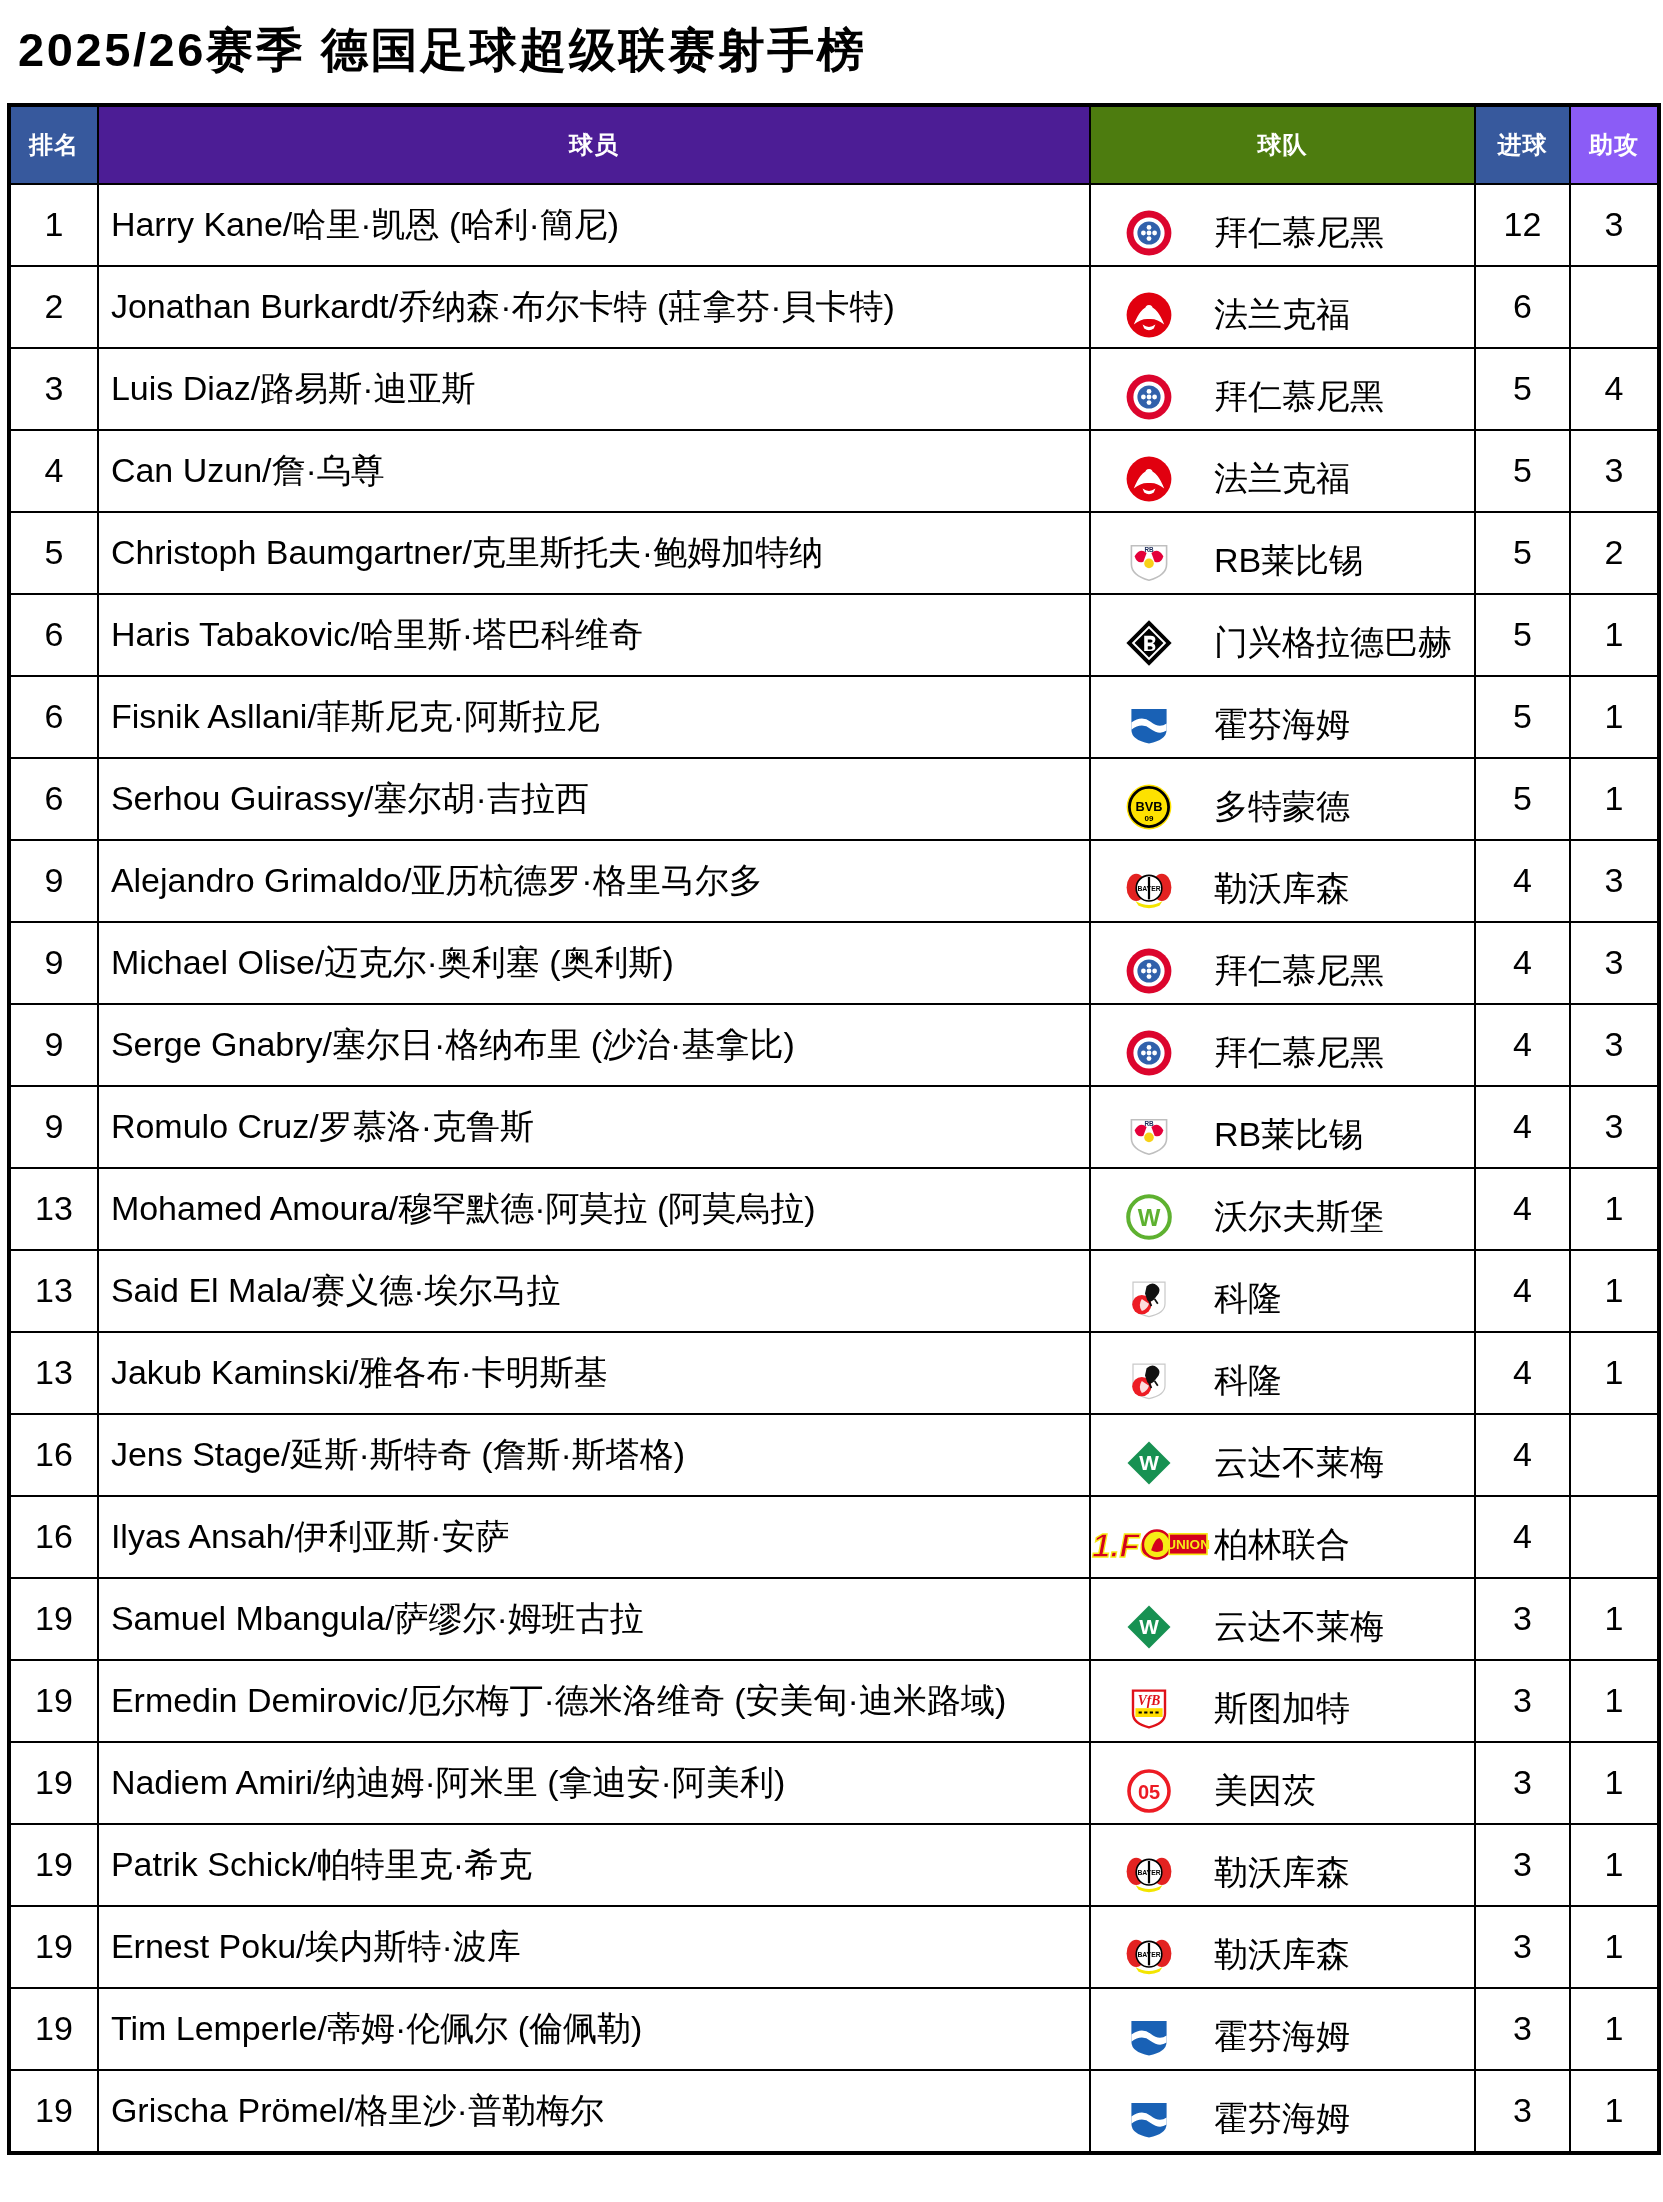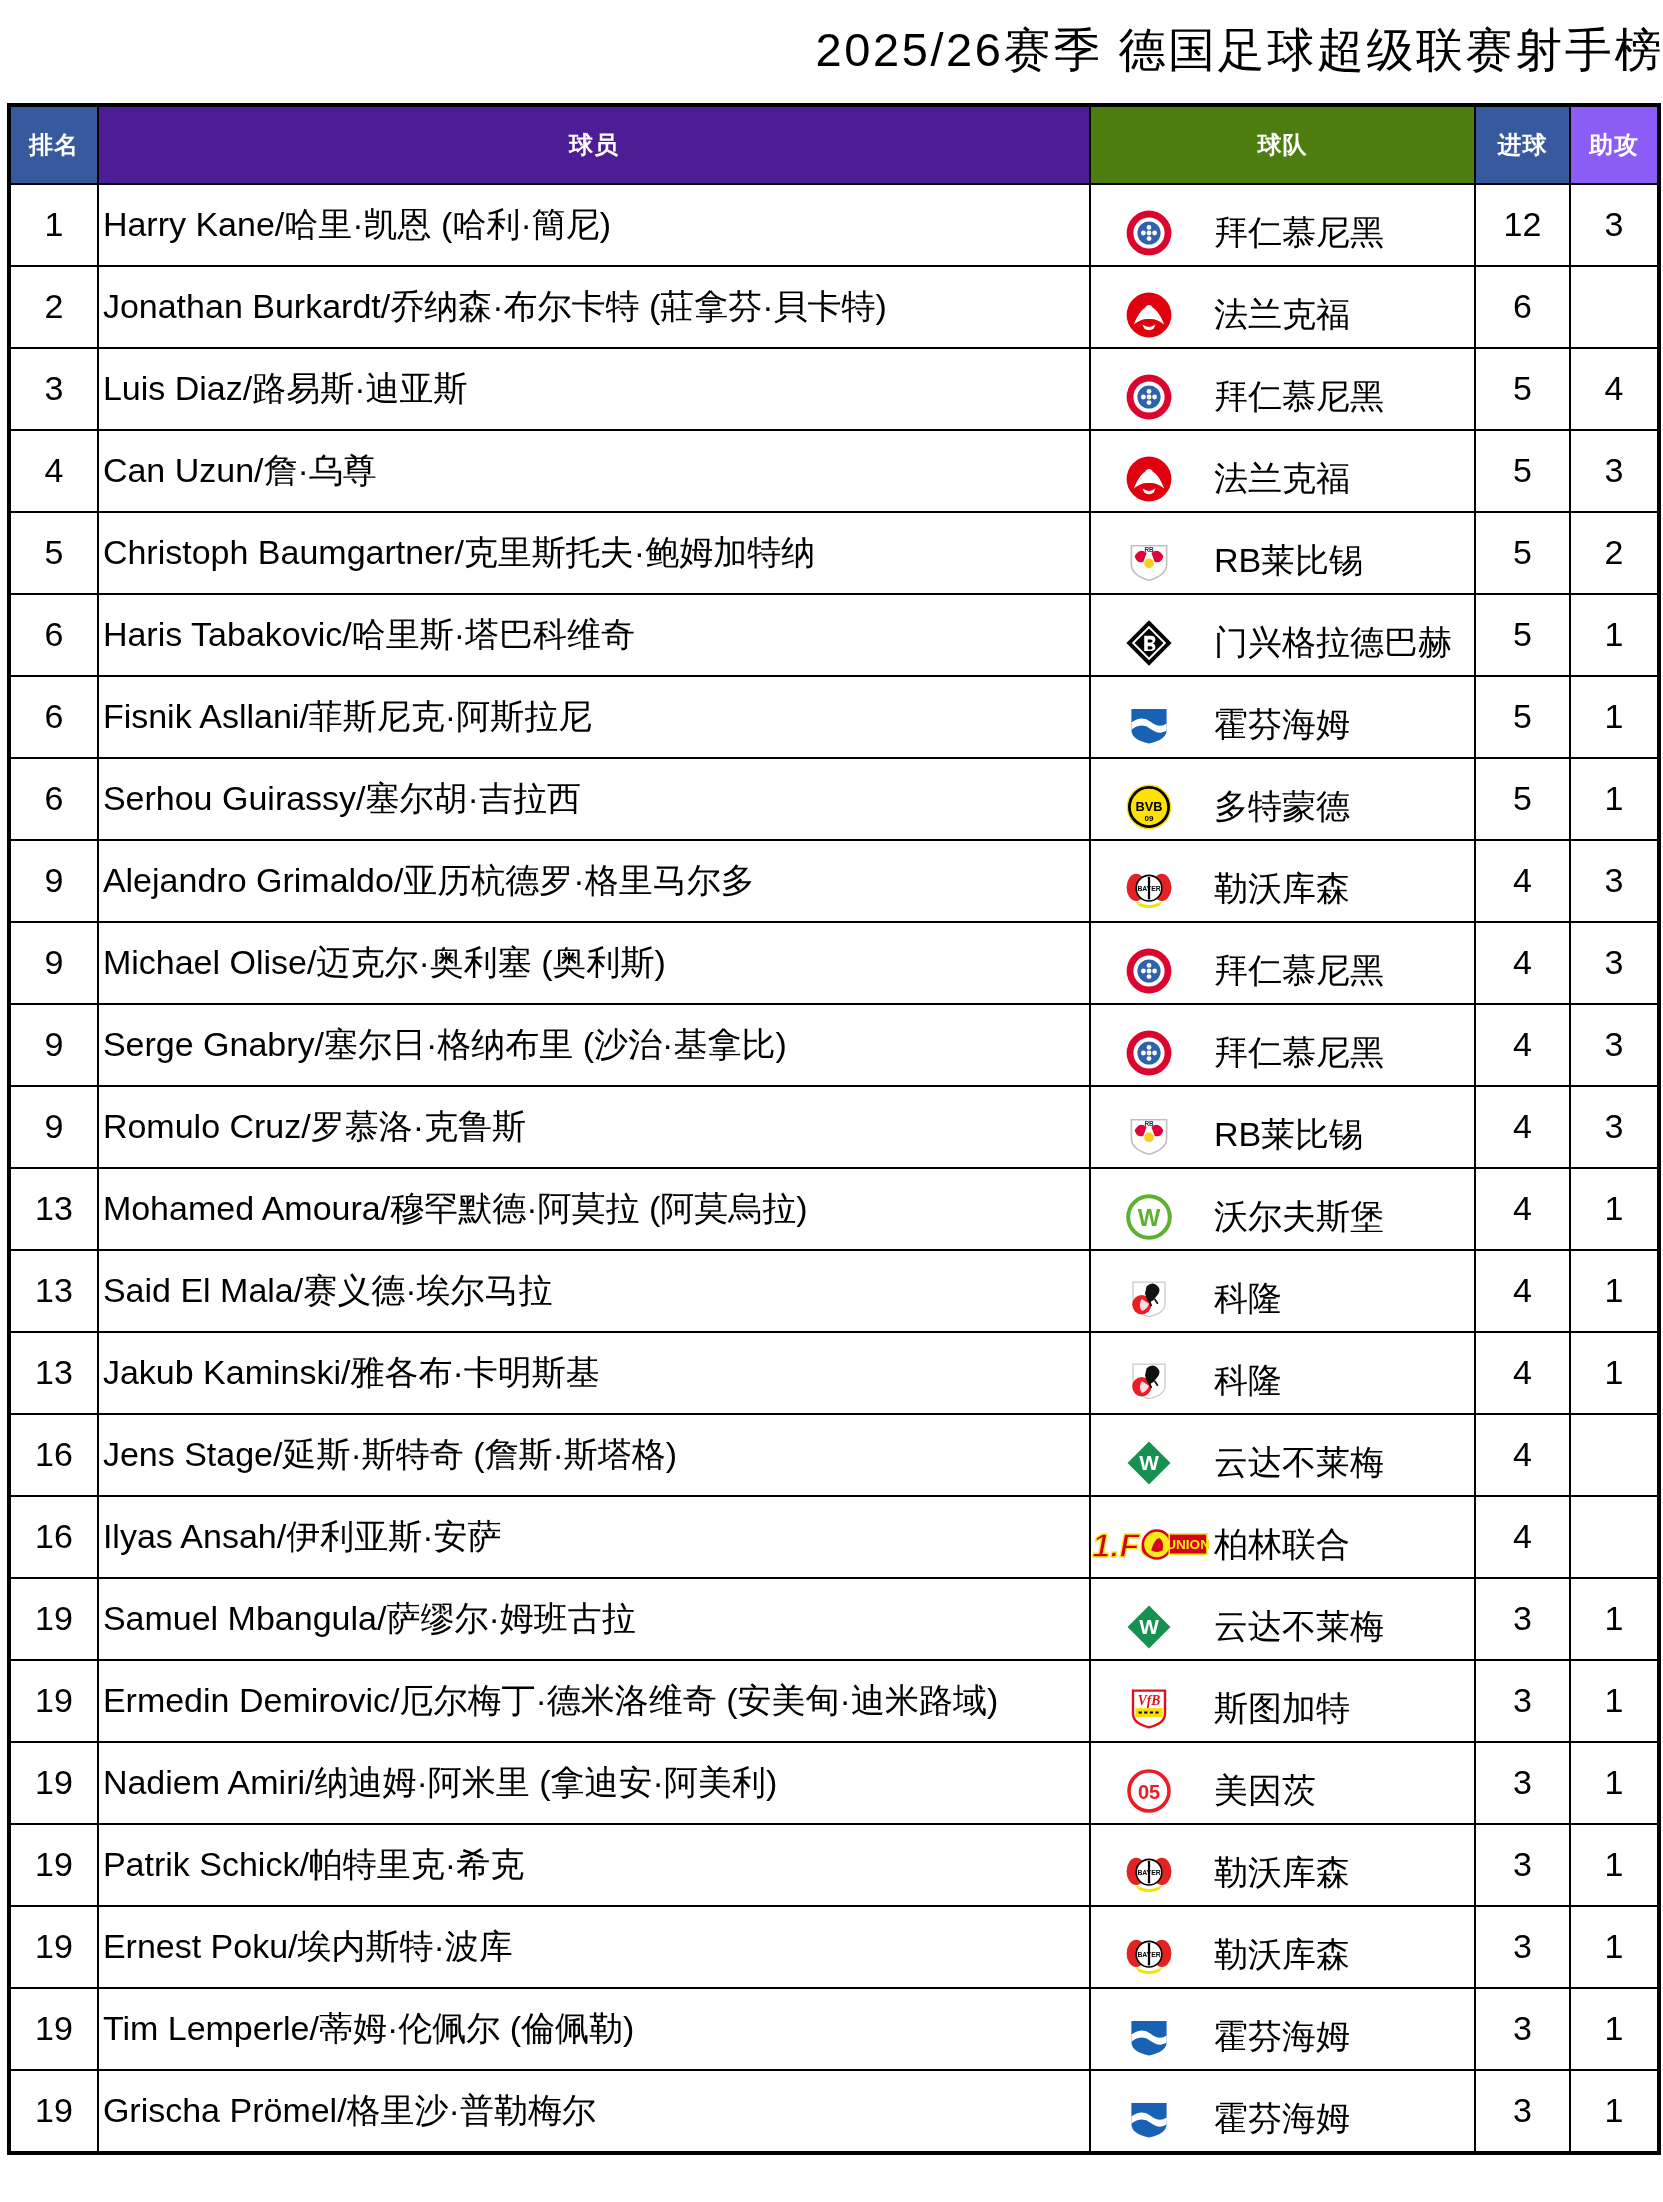--- a/index.html
+++ b/index.html
@@ -2,37 +2,37 @@
 <html style="font-size:13.8px"><head>
 <meta charset="utf-8">
 <style>
   html,body{margin:0;padding:0;background:#fff;}
   body{
     width:1664px;height:2203px;
     font-family:"Liberation Sans","DejaVu Sans",sans-serif;
     color:#000;overflow:hidden;
   }
   .title{
-    text-align:right;font-size:47px;font-weight:400;
-    padding:19px 0 20.6px;letter-spacing:2.6px;
+    text-align:left;font-size:47px;font-weight:700;
+    padding:19px 0 20.6px;letter-spacing:2.6px;margin-left:18px;
   }
   table.scorers{
     border-collapse:collapse;table-layout:fixed;
     margin-left:6.9px;width:1650px;
     border:4.3px solid #000;
   }
   th,td{border:2.6px solid #000;overflow:hidden;}
   th{
     color:#fff;font-weight:700;font-size:24px;height:74px;
     letter-spacing:0.9px;
   }
   td{height:78px;font-size:34px;background:#fff;vertical-align:middle;}
   .c-rank{text-align:center;}
   .c-goals,.c-assists{text-align:center;}
-  .c-player{padding-left:4px;font-size:34px;white-space:nowrap;}
+  .c-player{padding-left:12px;font-size:34px;white-space:nowrap;}
   .teamwrap{display:flex;align-items:center;padding-left:31px;margin-top:16px;}
   .logo{
     flex:0 0 53px;width:53px;height:50px;
     display:flex;align-items:center;justify-content:center;
     overflow:visible;
   }
   .logo svg{overflow:visible;}
   .tname{margin-left:38px;white-space:nowrap;}
 </style>
 </head>

